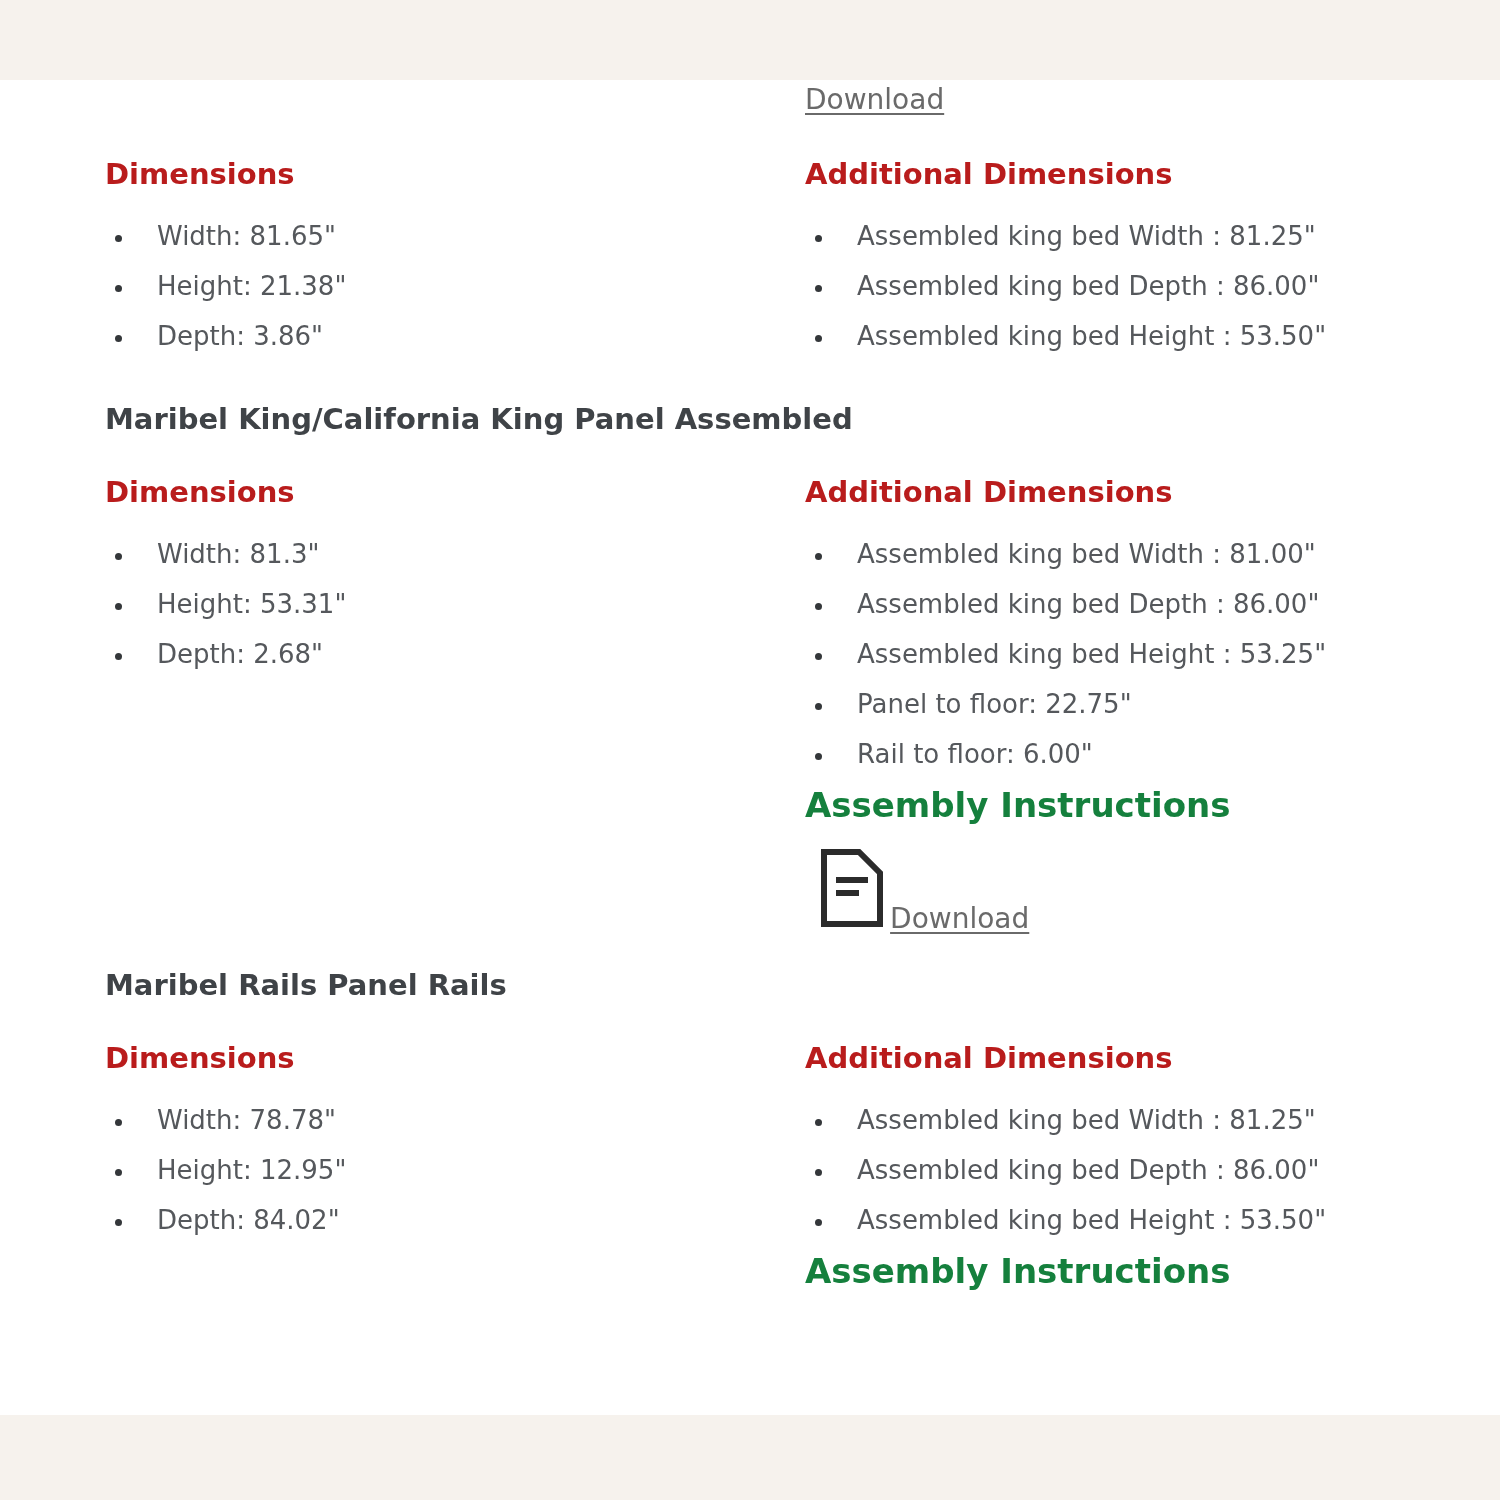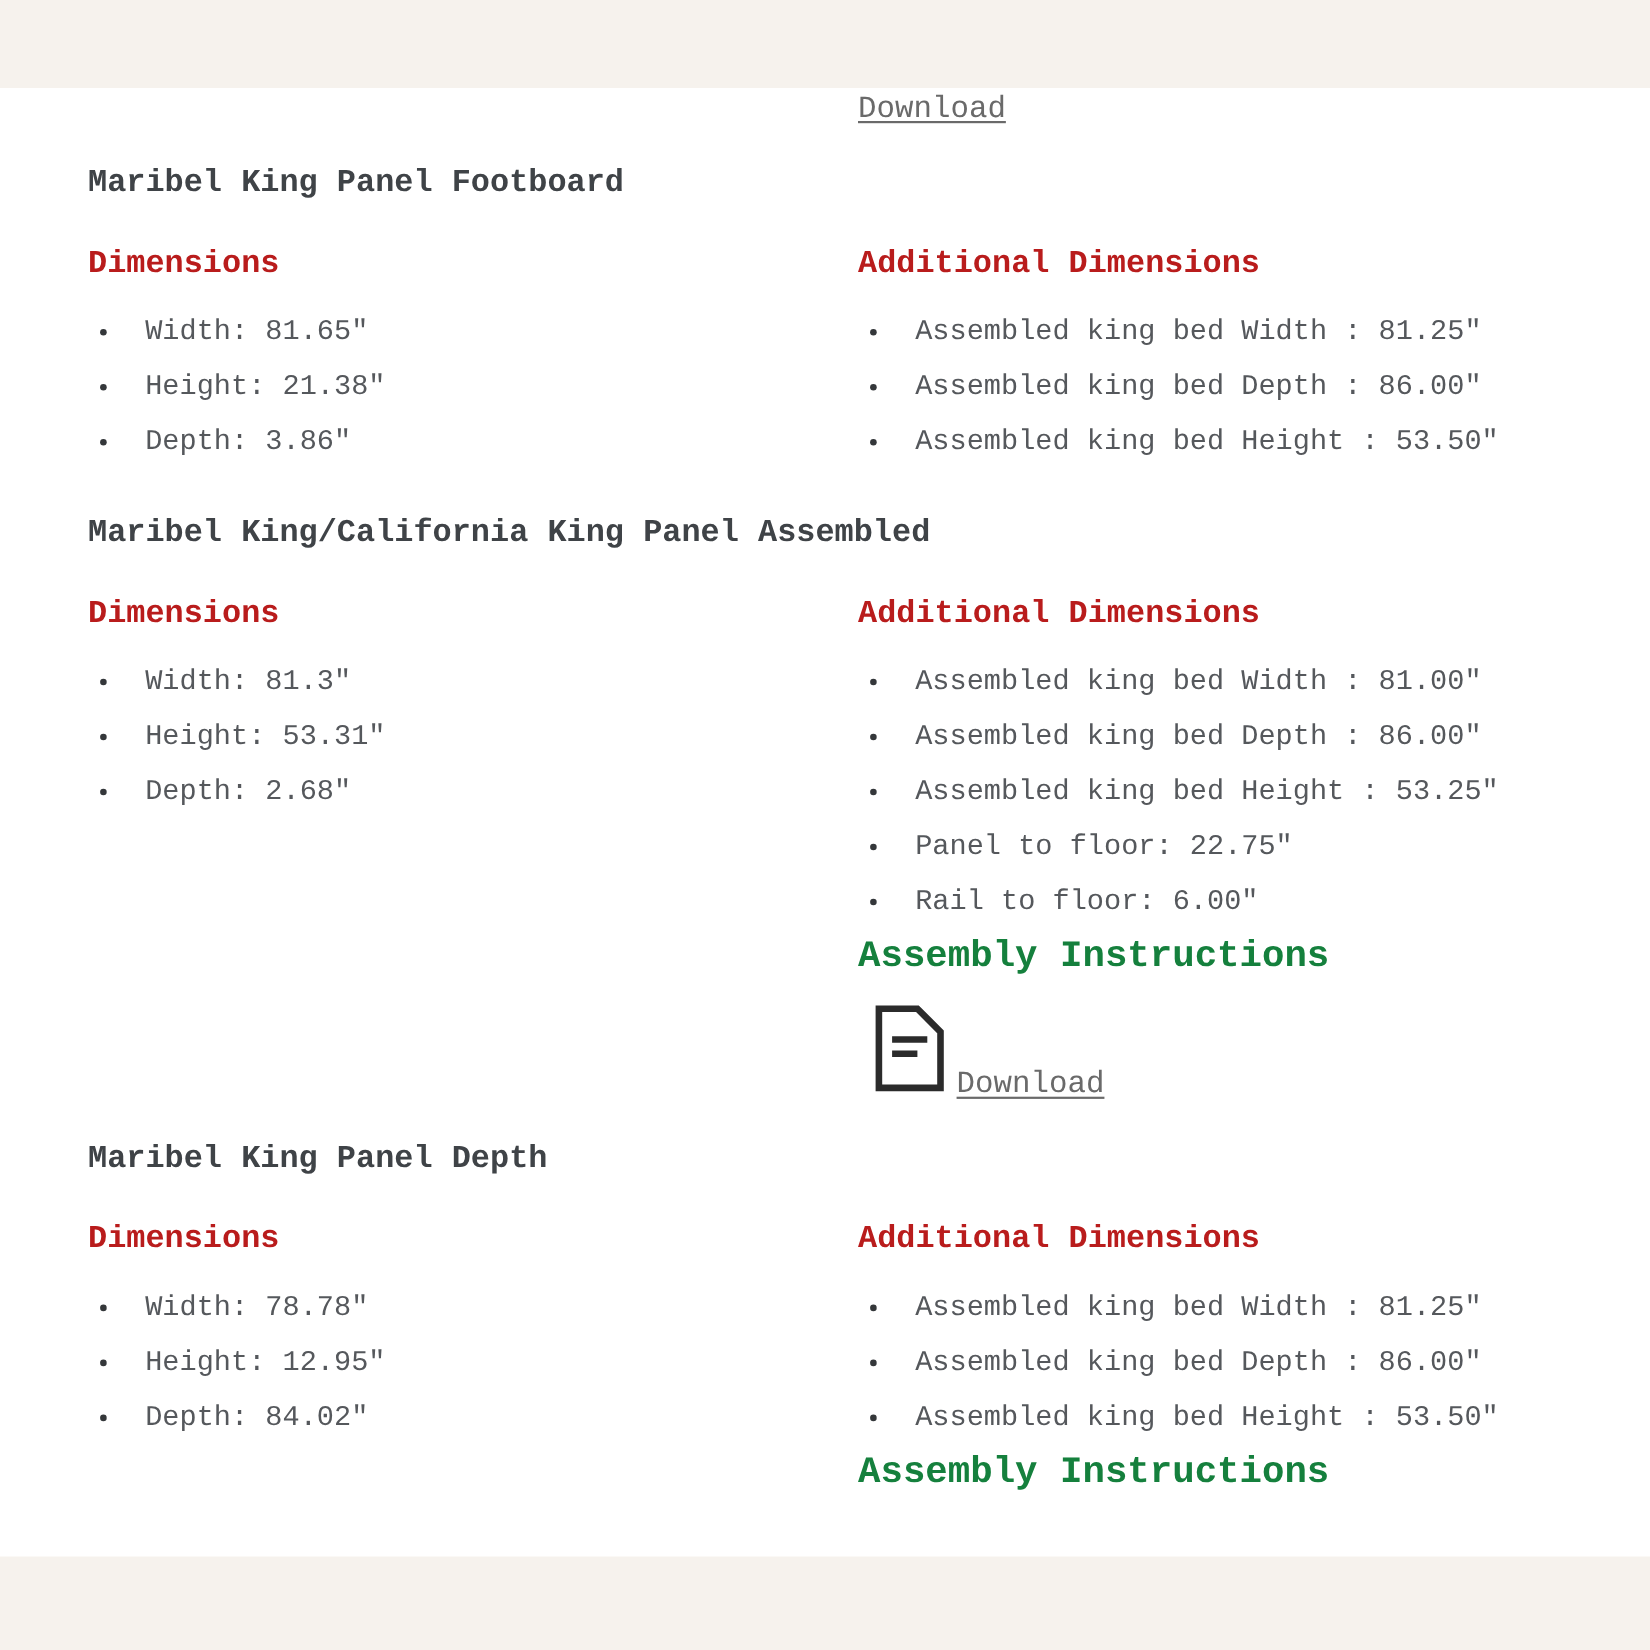--- a/index.html
+++ b/index.html
@@ -8,23 +8,22 @@
     width: 1500px;
     height: 1500px;
     overflow: hidden;
     background: #f6f2ed;
     font-family: "DejaVu Sans", "Liberation Sans", sans-serif;
   }
   .content {
     margin-top: 80px;
     min-height: 1335px;
     background: #ffffff;
-    padding: 0 90px 0 80px;
+    padding: 0 90px 0 105px;
     box-sizing: border-box;
-    font-family: Liberation Mono, monospace;
   }
   .top-download-wrap {
     margin-left: 700px;
     padding-top: 2px;
   }
   a.dl-link {
     color: #6a6a6a;
     font-size: 28px;
     line-height: 36px;
     text-decoration: underline;
@@ -86,21 +85,20 @@
 </head>
 <body>
 
 <div class="content">
 
   <div class="top-download-wrap">
     <a class="dl-link">Download</a>
   </div>
 
   <section>
-    <h2 class="section-title">Maribel King Panel Footboard</h2>
     <div class="cols">
       <div>
         <h3 class="col-heading">Dimensions</h3>
         <ul class="dim-list">
           <li>Width: 81.65"</li>
           <li>Height: 21.38"</li>
           <li>Depth: 3.86"</li>
         </ul>
       </div>
       <div>
@@ -141,21 +139,21 @@
             <line x1="17" y1="32" x2="49" y2="32" stroke="#2b2b2b" stroke-width="6"></line>
             <line x1="17" y1="45" x2="40" y2="45" stroke="#2b2b2b" stroke-width="6"></line>
           </svg>
         </a>
         <a class="dl-link mid-download">Download</a>
       </div>
     </div>
   </section>
 
   <section>
-    <h2 class="section-title">Maribel King Panel Depth</h2>
+    <h2 class="section-title">Maribel Rails Panel Rails</h2>
     <div class="cols">
       <div>
         <h3 class="col-heading">Dimensions</h3>
         <ul class="dim-list">
           <li>Width: 78.78"</li>
           <li>Height: 12.95"</li>
           <li>Depth: 84.02"</li>
         </ul>
       </div>
       <div>

